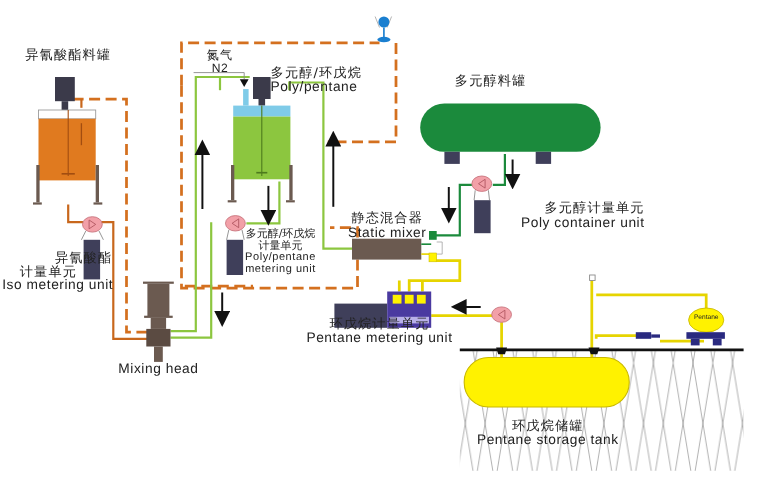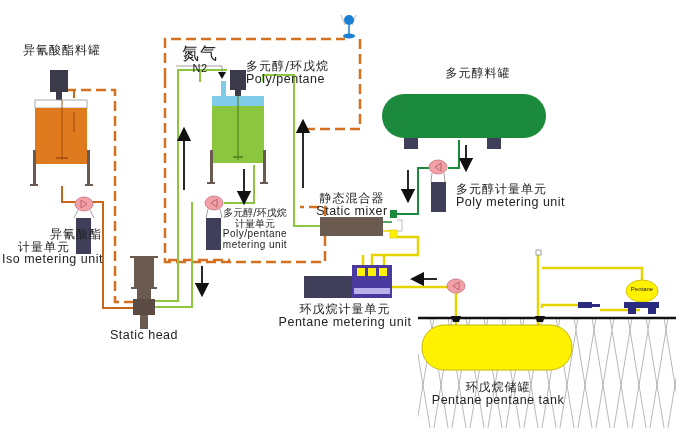--- a/index.html
+++ b/index.html
@@ -196,58 +196,58 @@
   <div class="cn">异氰酸酯料罐</div>
 </div>
 
 <div class="lbl" style="left:2px;top:228px;width:100px;">
   <div class="cn" style="text-align:right;padding-left:16px;">异氰酸酯</div>
   <div class="cn" style="text-align:left;padding-left:16px;">计量单元</div>
   <div class="en" style="text-align:center;">Iso metering unit</div>
 </div>
 
 <div class="lbl" style="left:94px;top:329px;width:100px;">
-  <div class="en">Static head</div>
+  <div class="en">Mixing head</div>
 </div>
 
 <div class="lbl" style="left:180px;top:45px;width:40px;">
-  <div class="cn" style="font-size:17px;">氮气</div>
+  <div class="cn" style="font-size:11px;">氮气</div>
   <div class="en" style="font-size:11px;">N2</div>
 </div>
 
 <div class="lbl" style="left:246px;top:60px;width:120px;text-align:left;">
   <div class="cn">多元醇/环戊烷</div>
   <div class="en">Poly/pentane</div>
 </div>
 
 <div class="lbl sm" style="left:220px;top:208px;width:70px;">
   <div class="cn">多元醇/环戊烷</div>
   <div class="cn">计量单元</div>
   <div class="en">Poly/pentane</div>
   <div class="en">metering unit</div>
 </div>
 
-<div class="lbl" style="left:428px;top:67px;width:100px;">
+<div class="lbl" style="left:396px;top:67px;width:100px;">
   <div class="cn">多元醇料罐</div>
 </div>
 
-<div class="lbl" style="left:456px;top:183px;width:130px;text-align:left;">
+<div class="lbl" style="left:456px;top:183px;width:130px;text-align:right;">
   <div class="cn">多元醇计量单元</div>
-  <div class="en">Poly metering unit</div>
+  <div class="en">Poly container unit</div>
 </div>
 
 <div class="lbl" style="left:312px;top:192px;width:80px;">
   <div class="cn">静态混合器</div>
   <div class="en">Static mixer</div>
 </div>
 
-<div class="lbl" style="left:270px;top:303px;width:150px;">
+<div class="lbl" style="left:270px;top:288px;width:150px;">
   <div class="cn">环戊烷计量单元</div>
   <div class="en">Pentane metering unit</div>
 </div>
 
 <div class="lbl" style="left:418px;top:381px;width:160px;">
   <div class="cn">环戊烷储罐</div>
-  <div class="en">Pentane pentane tank</div>
+  <div class="en">Pentane storage tank</div>
 </div>
 
 <div class="lbl" style="left:626px;top:286px;width:32px;font-size:6px;">Pentane</div>
 </div>
 
 </body></html>

